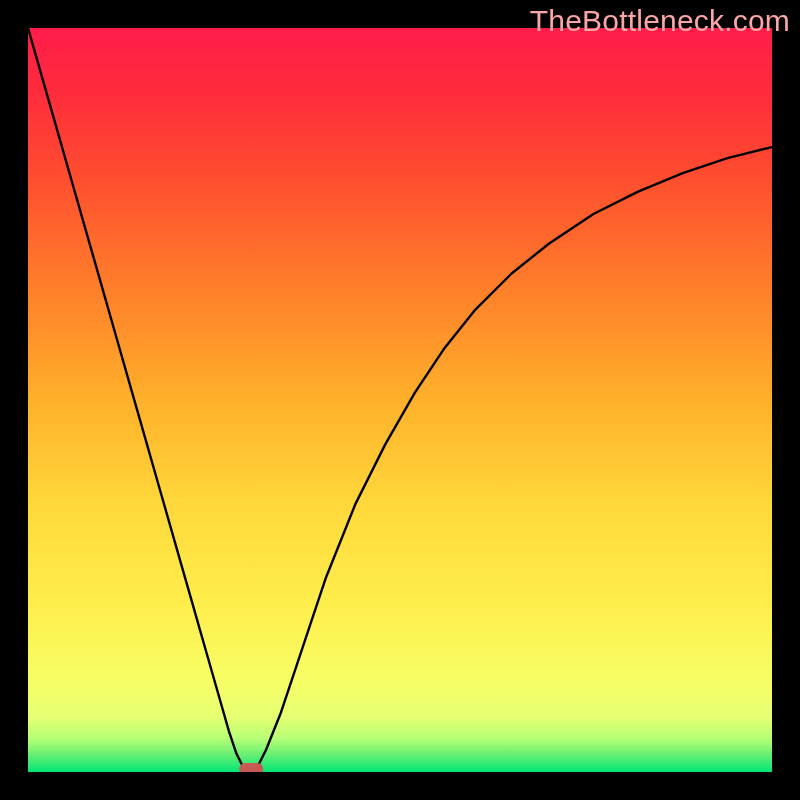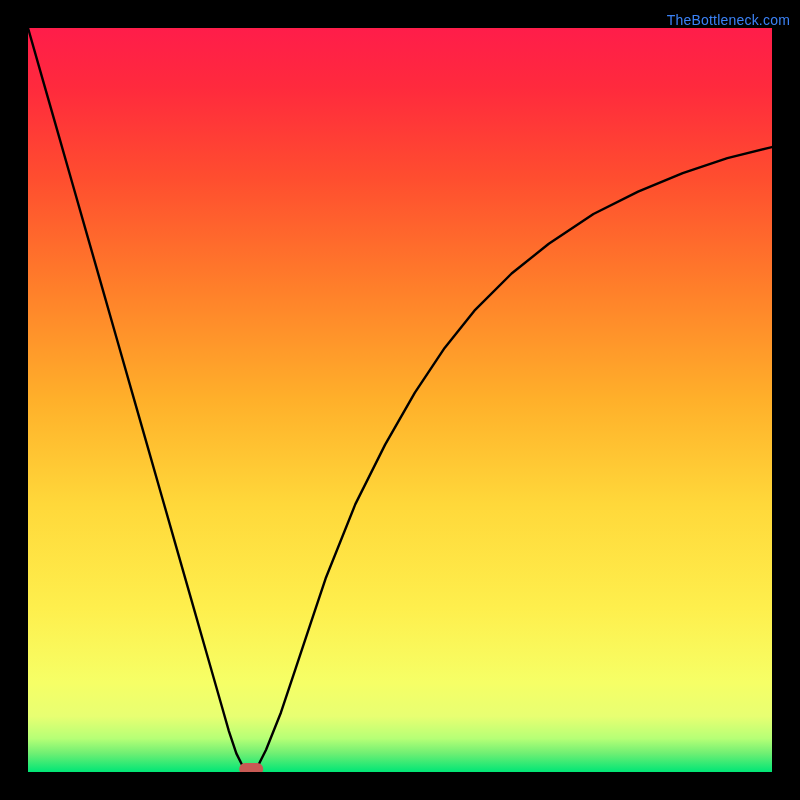--- a/index.html
+++ b/index.html
@@ -12,24 +12,24 @@
     font-family: Arial, Helvetica, sans-serif;
   }
   .frame {
     position: relative;
     width: 800px;
     height: 800px;
     background: #000;
   }
   .watermark {
     position: absolute;
-    top: 12px;
+    top: 4px;
     right: 10px;
-    color: #3b82f6;
-    font-size: 14px;
+    color: #fca5a5;
+    font-size: 30px;
     font-weight: 500;
     z-index: 5;
     letter-spacing: 0.2px;
   }
   .plot-outer {
     position: absolute;
     left: 28px;
     top: 28px;
     width: 744px;
     height: 744px;

